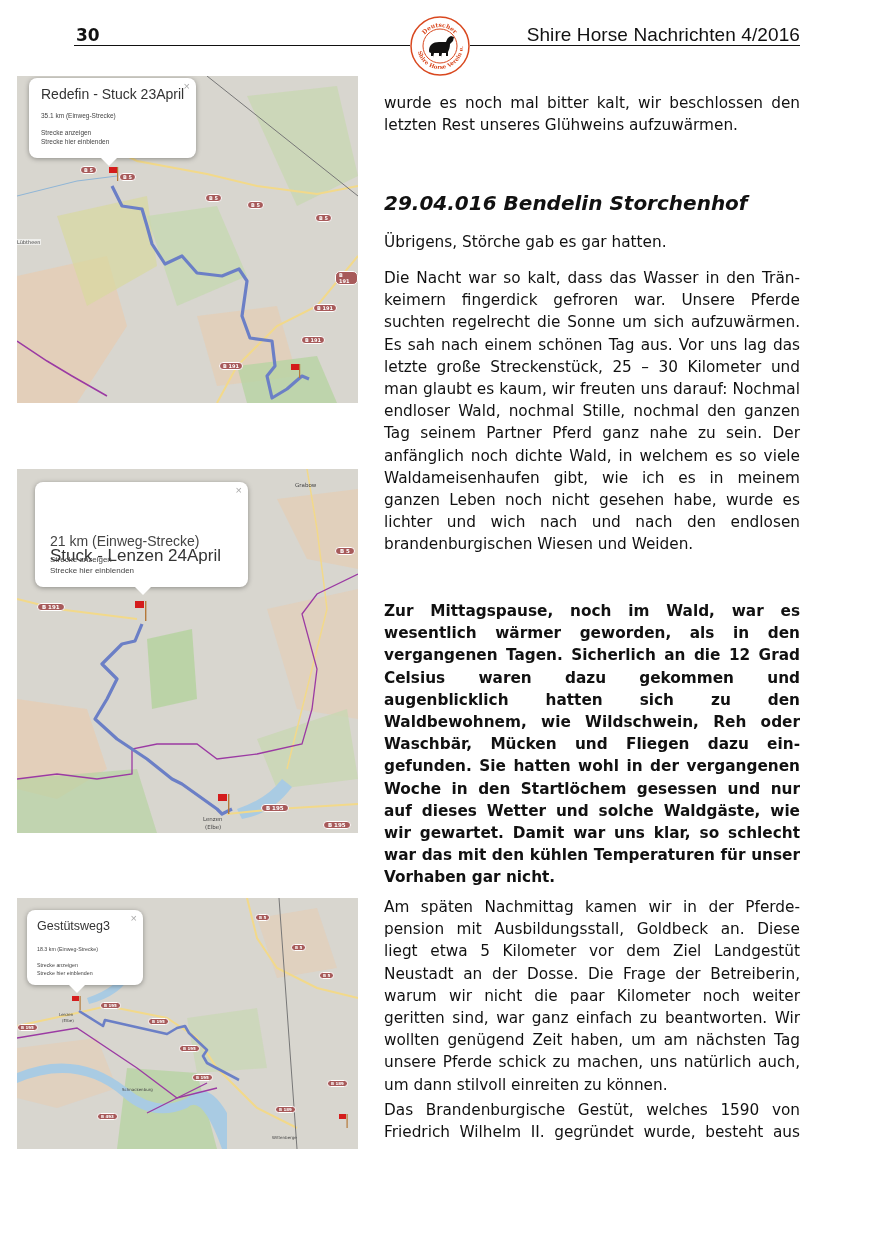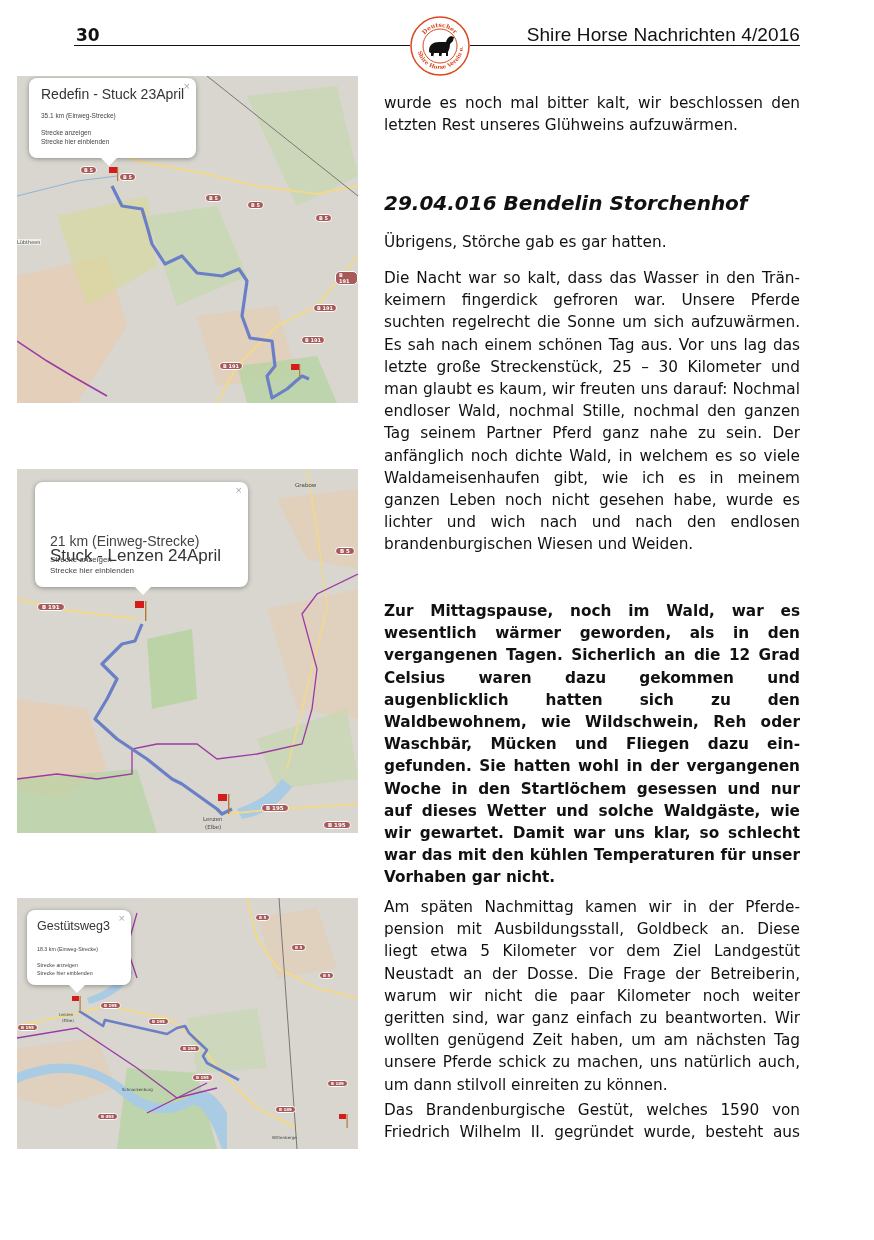--- a/index.html
+++ b/index.html
@@ -31,21 +31,21 @@
 
   #map2 { top: 469px; height: 364px; }
   #pop2 { left: 18px; top: 13px; width: 213px; height: 105px; }
   #pop2:after { left: 100px; }
   #pop2 .ttl { position: absolute; left: 15px; top: 16px; font-size: 17px; margin-top: 48px; }
   #pop2 .dist { position: absolute; left: 15px; top: 51px; font-size: 14px; }
   #pop2 .lnk1 { position: absolute; left: 15px; top: 73px; font-size: 8px; }
   #pop2 .lnk2 { position: absolute; left: 15px; top: 84px; font-size: 8px; }
 
   #map3 { top: 898px; height: 251px; }
-  #pop3 { left: 10px; top: 12px; width: 104px; height: 75px; }
+  #pop3 { left: 10px; top: 12px; width: 116px; height: 75px; }
   #pop3:after { left: 42px; }
   #pop3 .ttl { position: absolute; left: 10px; top: 9px; font-size: 12.5px; }
   #pop3 .dist { position: absolute; left: 10px; top: 36px; font-size: 5.3px; }
   #pop3 .lnk1 { position: absolute; left: 10px; top: 52px; font-size: 5.3px; }
   #pop3 .lnk2 { position: absolute; left: 10px; top: 60px; font-size: 5.3px; }
 
   
   .col { position: absolute; left: 384px; width: 416px; font-family: "DejaVu Sans", sans-serif; font-size: 15.3px; line-height: 22.2px; color: #111; }
   .col p { margin: 0; text-align: justify; hyphens: manual; }
   .col .heading { font-weight: bold; font-size: 20px; font-style: italic; }

